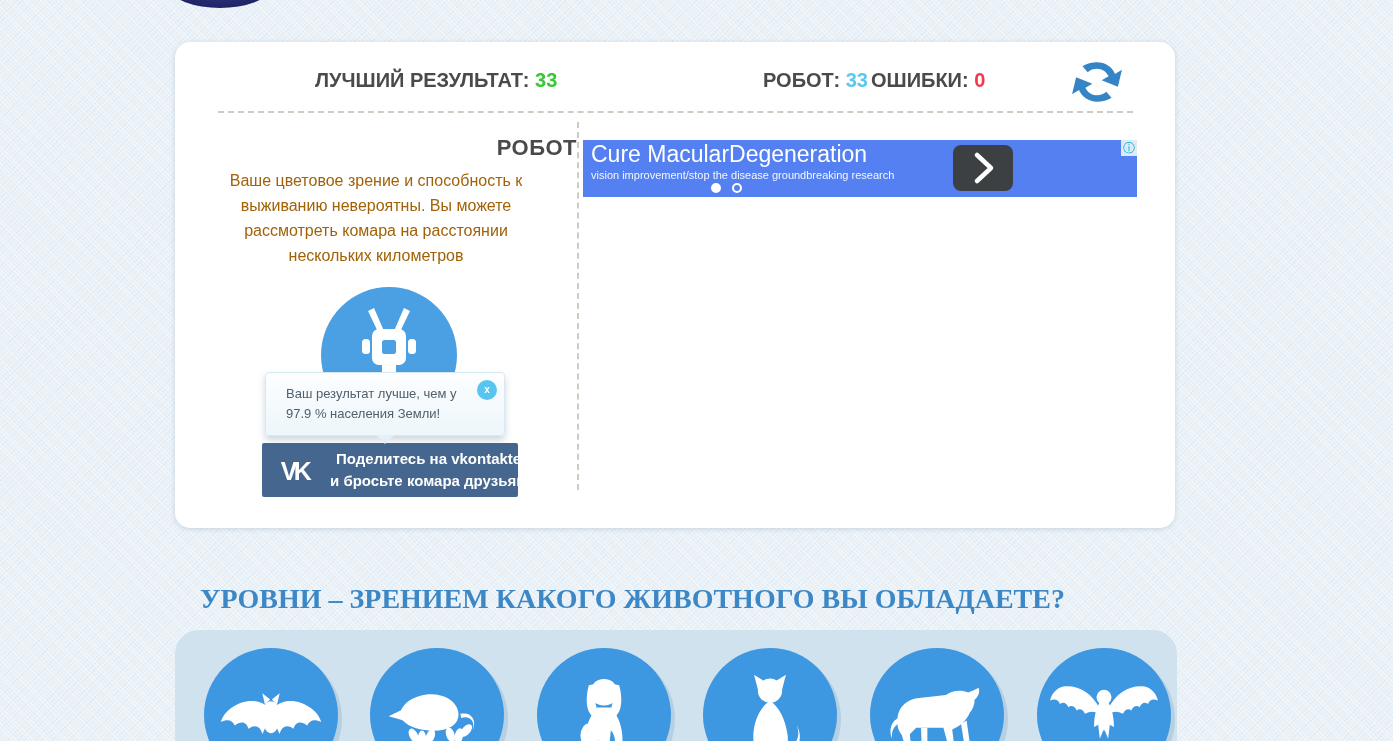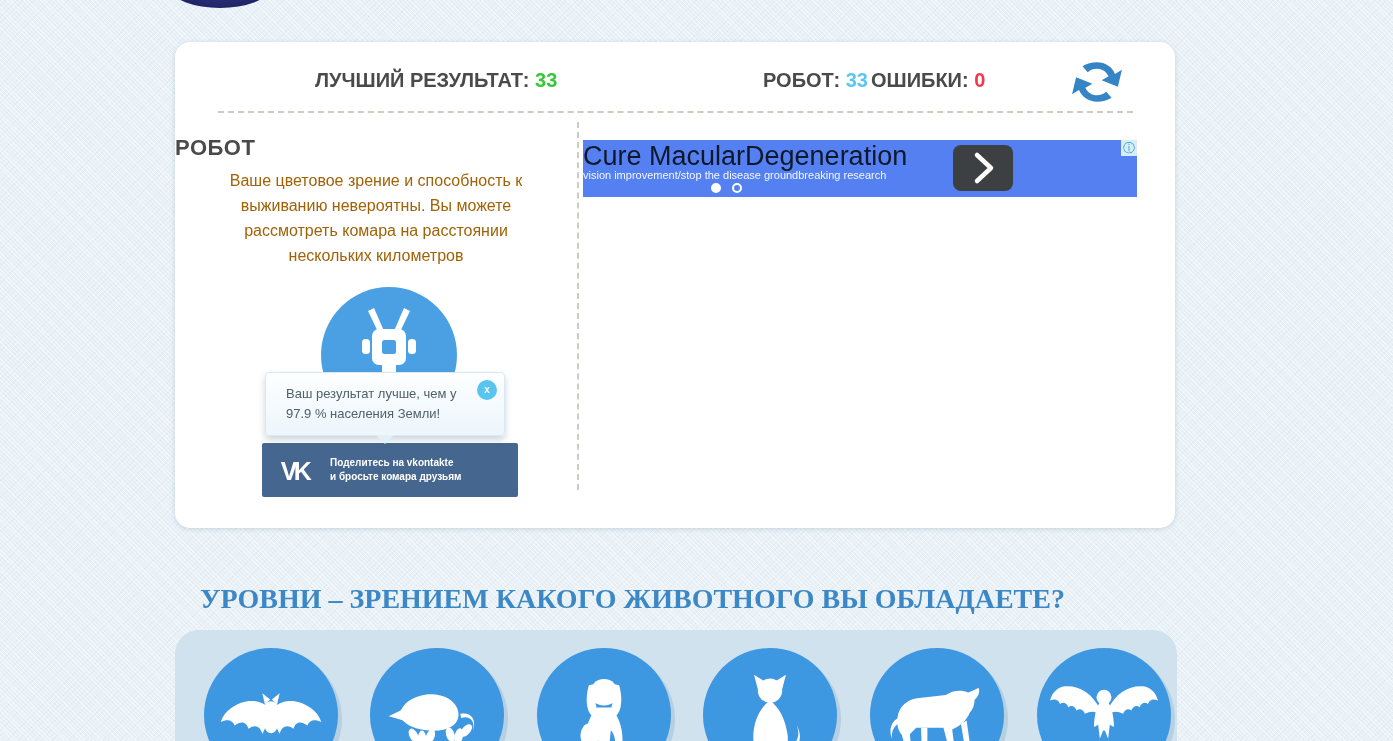--- a/index.html
+++ b/index.html
@@ -34,21 +34,21 @@
   .val-green{ color:var(--accent-green,#36c836); }
   .val-blue{ color:var(--accent-blue,#5bc8f0); }
   .val-red{ color:var(--accent-red,#f0384e); }
   .refresh-btn{ position:absolute; left:893px; top:11px; width:58px; height:58px; cursor:pointer; background:none; border:none; }
 
   .dash-h{ position:absolute; left:43px; right:42px; top:69px; border-top:2px dashed #ccccc2; }
   .dash-v{ position:absolute; left:402px; top:80px; height:368px; border-left:2px dashed #ccccc2; }
 
   
   .left-col{ position:absolute; left:0; top:70px; width:402px; height:416px; }
-  .animal-title{ position:absolute; top:23px; width:100%; text-align:left; font-size:22px; font-weight:bold; color:#4a4a4a; letter-spacing:0.5px; }
+  .animal-title{ position:absolute; top:23px; width:100%; text-align:right; font-size:22px; font-weight:bold; color:#4a4a4a; letter-spacing:0.5px; }
   .animal-desc{ position:absolute; top:57px; left:31px; width:340px; text-align:center; font-size:16px; line-height:1.56; color:#a16207; }
   .robot-circle{
     position:absolute; left:146px; top:175px; width:136px; height:136px; border-radius:50%;
     background:var(--robot-blue,#4aa0e2); z-index:1;
   }
   .robot-circle svg{ position:absolute; left:18px; top:14px; }
 
   .tooltip{
     position:absolute; left:90px; top:260px; width:240px; height:64px; z-index:3;
     background:linear-gradient(#fdfeff,#edf6fb);
@@ -66,29 +66,29 @@
     background:#58c5ef; color:#fff; font-size:10px; font-weight:bold; text-align:center;
     line-height:20px; border:none; cursor:pointer;
   }
 
   .vk-btn{
     position:absolute; left:87px; top:331px; width:256px; height:54px; z-index:2;
     background:var(--vk-navy,#45668e); border:none; border-radius:2px; cursor:pointer;
     display:flex; align-items:center; padding-left:18px; text-align:left;
   }
   .vk-logo{ width:44px; height:40px; flex:0 0 44px; }
-  .vk-text{ color:#fff; font-size:10px; font-weight:bold; line-height:1.45; margin-left:6px; white-space:nowrap; }
+  .vk-text{ color:#fff; font-size:15px; font-weight:bold; line-height:1.45; margin-left:6px; white-space:nowrap;text-align:center; }
 
   
   .ad{
     position:absolute; left:408px; top:98px; width:554px; height:57px;
     background:var(--ad-blue,#5480f1); cursor:pointer;
   }
-  .ad-title{ position:absolute; left:0; top:1px; color:#0f172a; font-size:27px; font-weight:normal; white-space:nowrap; }
-  .ad-sub{ position:absolute; left:0; top:29px; color:#f2f6ff; font-size:11px; white-space:nowrap; }
+  .ad-title{ position:absolute; left:8px; top:1px; color:#ffffff; font-size:23px; font-weight:normal; white-space:nowrap; }
+  .ad-sub{ position:absolute; left:8px; top:29px; color:#f2f6ff; font-size:11px; white-space:nowrap; }
   .ad-dots{ position:absolute; left:128px; top:43px; display:flex; gap:11px; }
   .ad-dot{ width:10px; height:10px; border-radius:50%; border:2px solid #fff; cursor:pointer; }
   .ad-dot.active{ background:#fff; }
   .ad-next{
     position:absolute; left:370px; top:5px; width:60px; height:46px;
     background:#3c4043; border:none; border-radius:8px; cursor:pointer;
   }
   .ad-info{
     position:absolute; right:0; top:0; width:16px; height:16px;
     background:rgba(235,243,247,0.92); color:#00aecd; font-size:12px;

